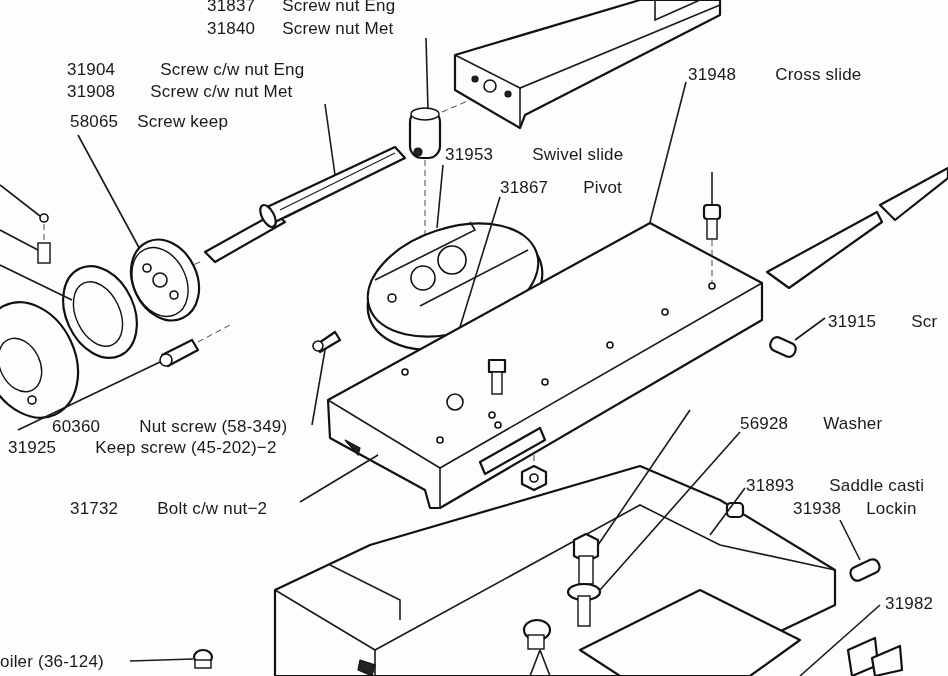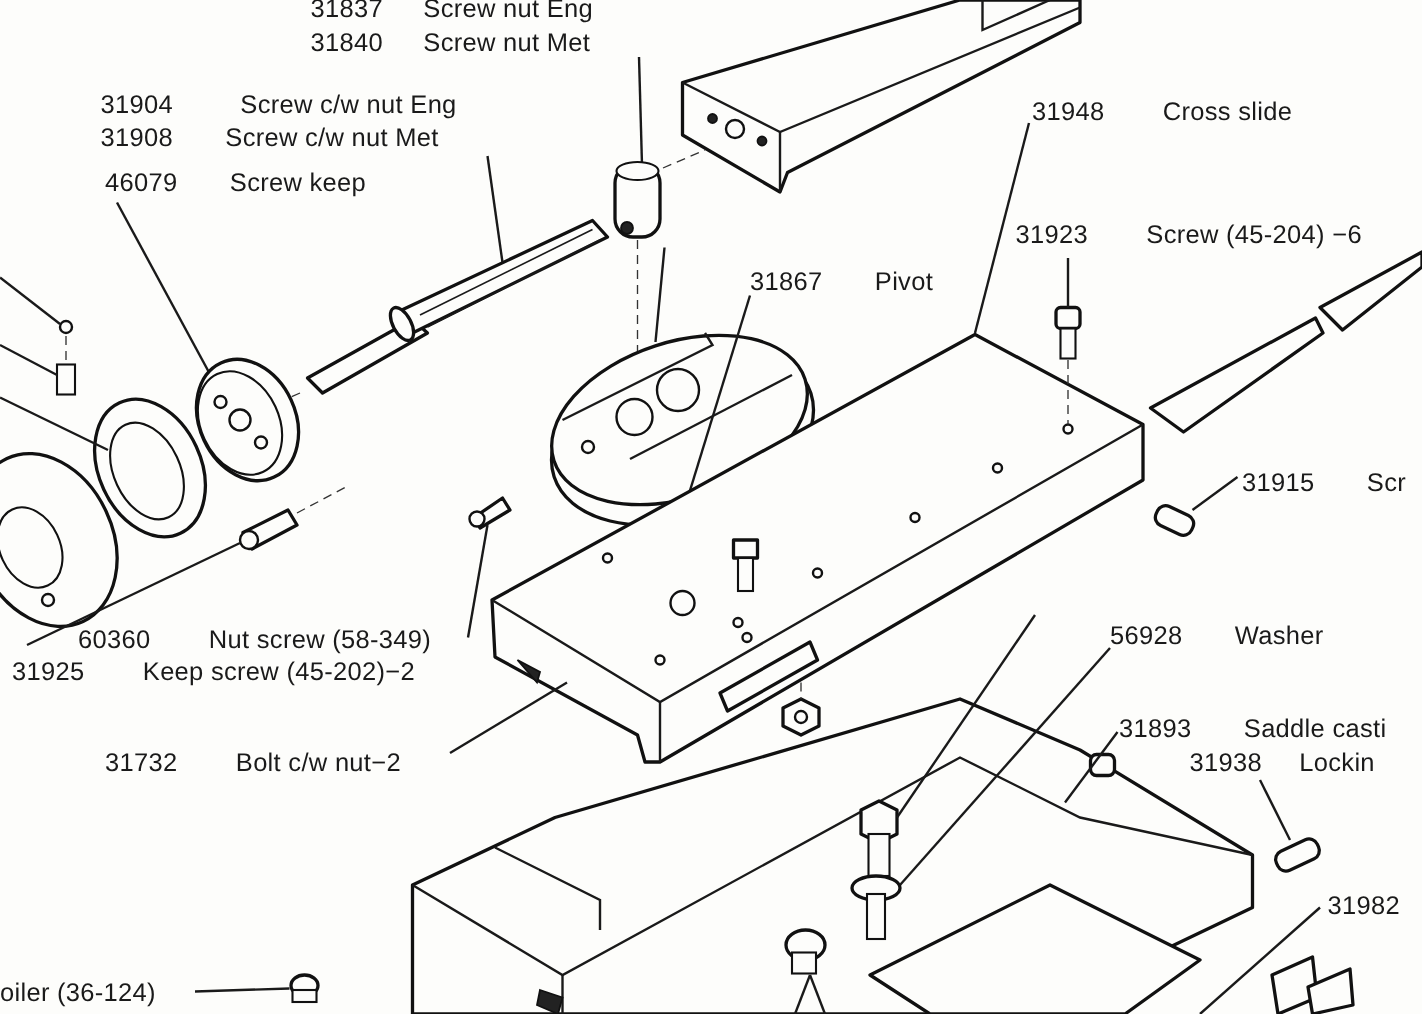--- a/index.html
+++ b/index.html
@@ -218,30 +218,30 @@
 </div>
 <div class="lbl" style="left:67px;top:60px">
   <span>31904</span>
   <span style="margin-left:40px">Screw c/w nut Eng</span>
 </div>
 <div class="lbl" style="left:67px;top:82px">
   <span>31908</span>
   <span style="margin-left:30px">Screw c/w nut Met</span>
 </div>
 <div class="lbl" style="left:70px;top:112px">
-  <span>46079</span>
-  <span style="margin-left:30px">Screw keep</span>
+  <span>58065</span>
+  <span style="margin-left:14px">Screw keep</span>
 </div>
 <div class="lbl" style="left:688px;top:65px">
   <span>31948</span>
   <span style="margin-left:34px">Cross slide</span>
 </div>
-<div class="lbl" style="left:677px;top:147px">
-  <span>31923</span>
-  <span style="margin-left:34px">Screw (45-204) −6</span>
+<div class="lbl" style="left:445px;top:145px">
+  <span>31953</span>
+  <span style="margin-left:34px">Swivel slide</span>
 </div>
 <div class="lbl" style="left:500px;top:178px">
   <span>31867</span>
   <span style="margin-left:30px">Pivot</span>
 </div>
 <div class="lbl" style="left:828px;top:312px">
   <span>31915</span>
   <span style="margin-left:30px">Scr</span>
 </div>
 <div class="lbl" style="left:740px;top:414px">

